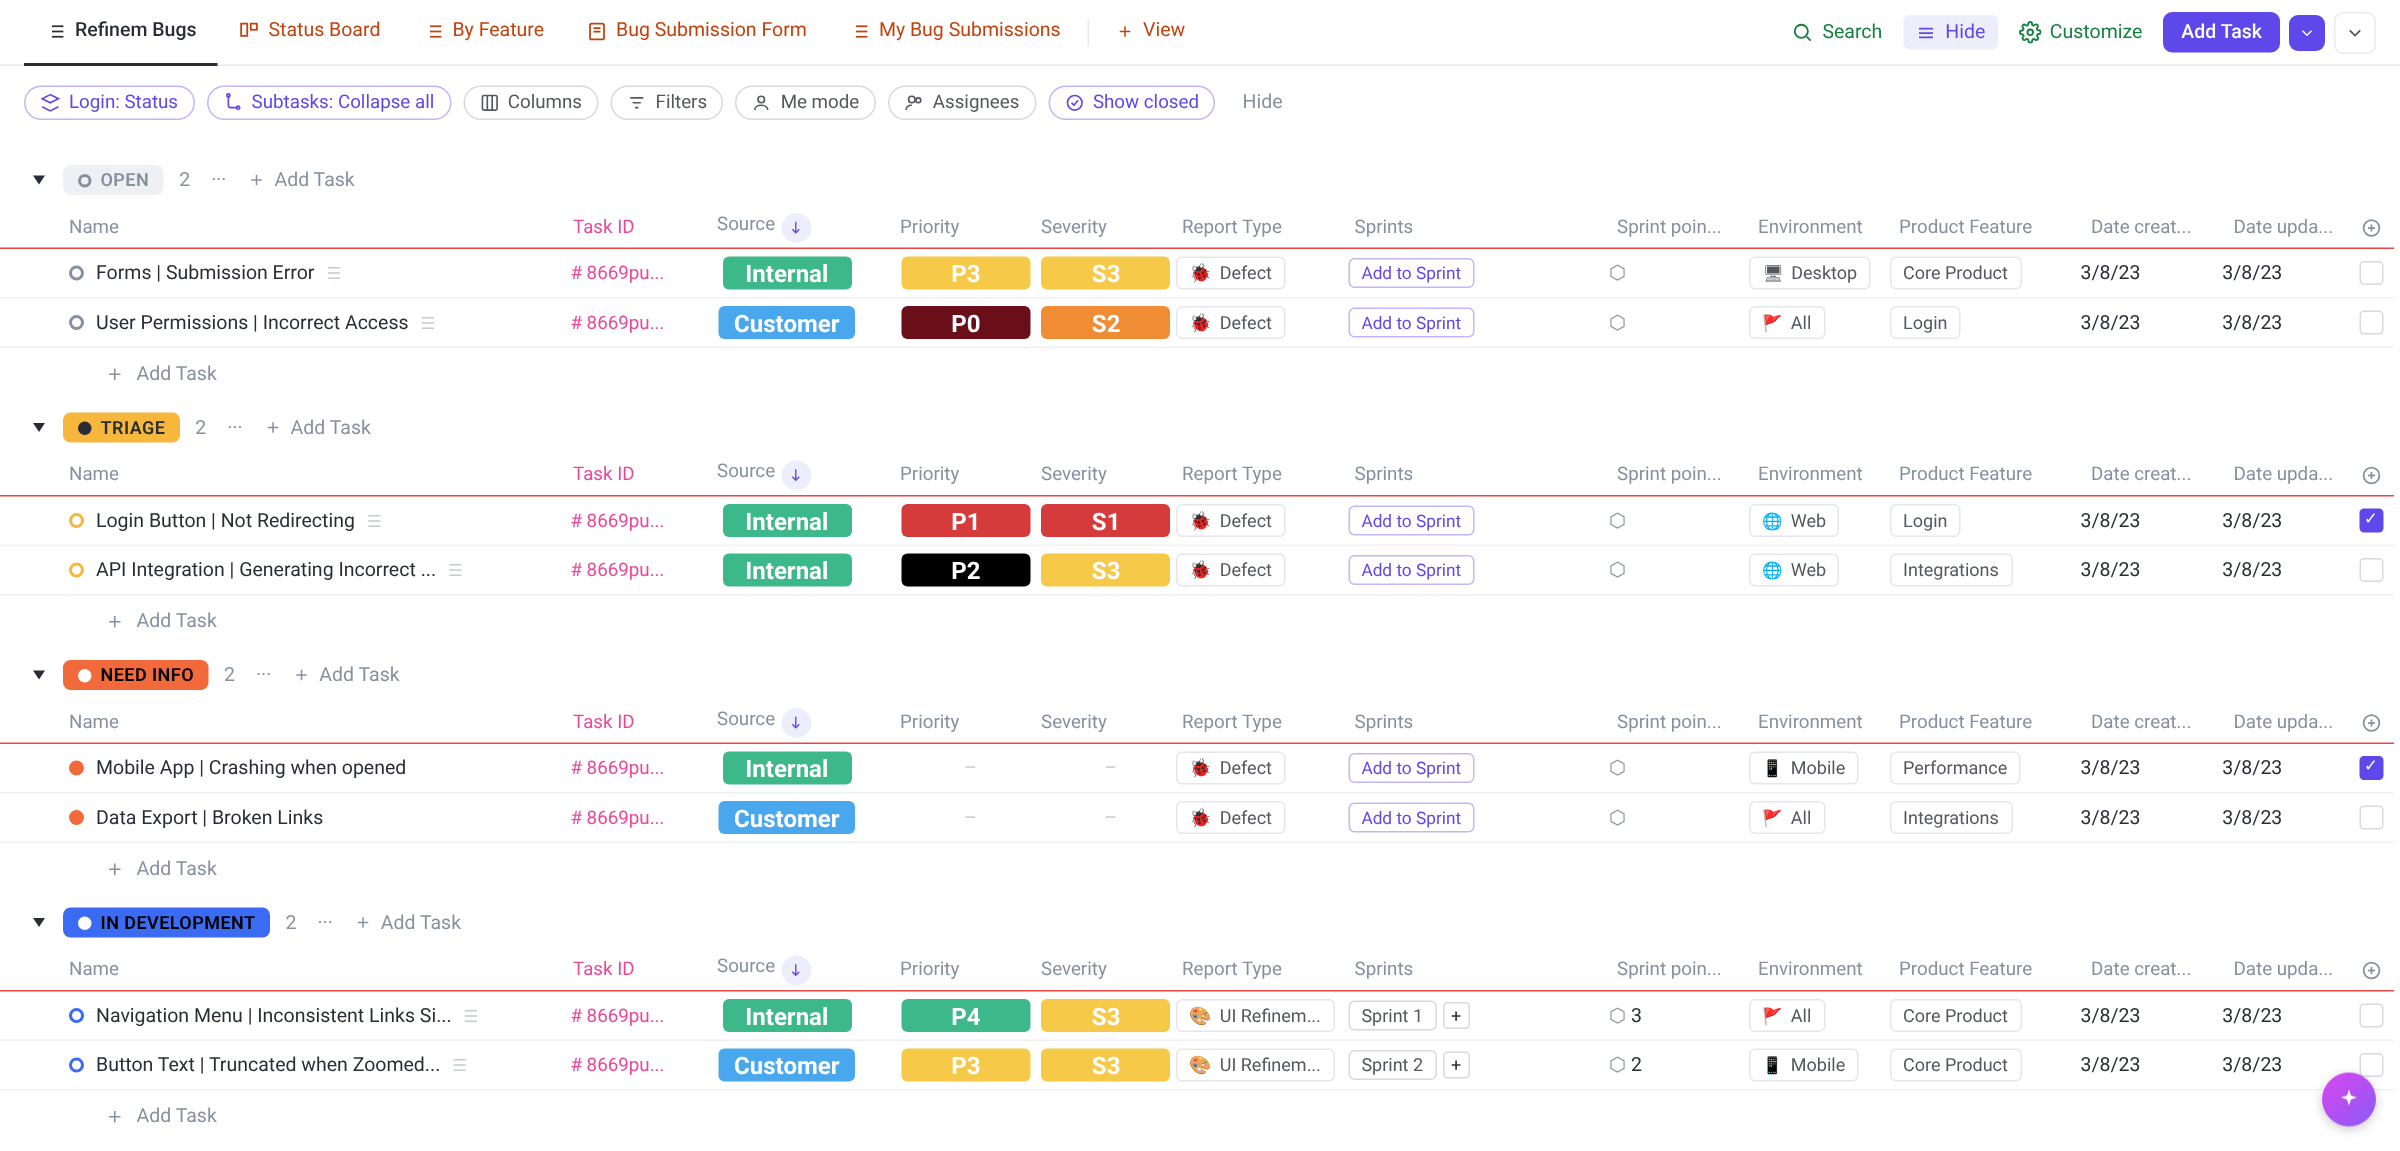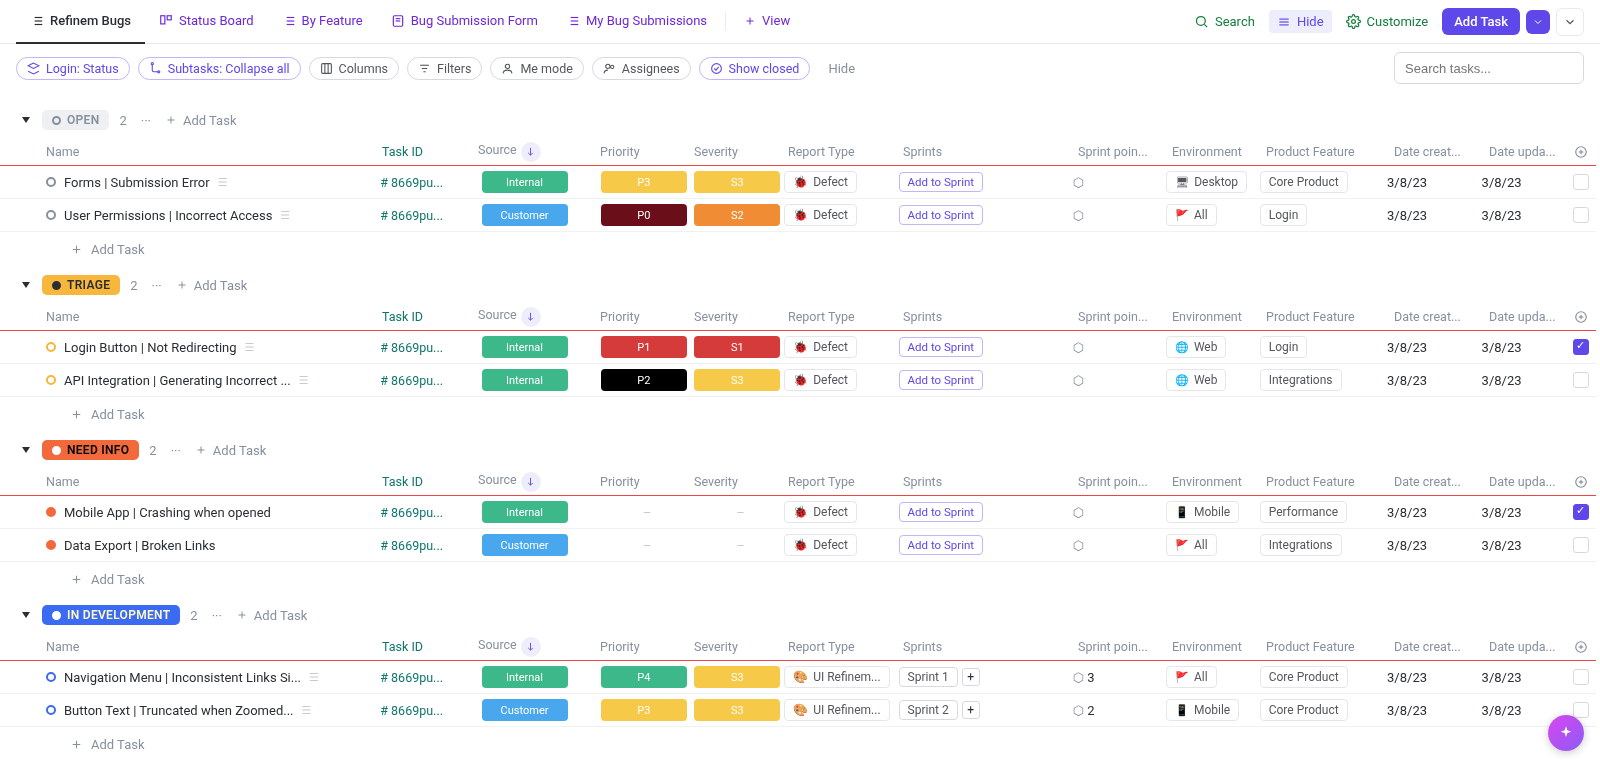--- a/index.html
+++ b/index.html
@@ -1,19 +1,19 @@
 <!DOCTYPE html>
 <html><head>
 <meta charset="utf-8">
 <style>
 *{box-sizing:border-box;margin:0;padding:0}
 body{font-family:-apple-system,BlinkMacSystemFont,"Segoe UI",Roboto,sans-serif;font-size:13px;color:#2a2e34;background:#fff;overflow-x:hidden}
 .topbar{height:44px;border-bottom:1px solid #e8eaed;display:flex;align-items:center;padding:0 16px;gap:0}
 .tabs{display:flex;align-items:center;height:100%}
-.tab{display:flex;align-items:center;gap:6px;padding:0 14px;height:44px;cursor:pointer;color:#6d28d9;border-bottom:2px solid transparent}
+.tab{display:flex;align-items:center;gap:6px;padding:0 14px;height:44px;cursor:pointer;color:#c2410c;border-bottom:2px solid transparent}
 .tab.active{color:#2a2e34;border-bottom:2px solid #2a2e34;font-weight:500}
 .tab-sep{height:18px;width:1px;background:#e8eaed;margin:0 4px}
 .top-actions{margin-left:auto;display:flex;align-items:center;gap:6px}
 .link-btn{display:flex;align-items:center;gap:6px;padding:4px 8px;cursor:pointer;color:#15803d;border-radius:4px}
 .link-btn.pill{background:#eeedfc;color:#5f48ea}
 .add-task-btn{background:#5f48ea;color:#fff;padding:6px 12px;border-radius:6px;cursor:pointer;display:flex;align-items:center;gap:4px;font-weight:500}
 .split-caret{background:#5f48ea;color:#fff;padding:6px 6px;border-radius:6px;cursor:pointer}
 .more-square{width:28px;height:28px;border:1px solid #e8eaed;border-radius:6px;display:flex;align-items:center;justify-content:center;cursor:pointer}
 
 .filterbar{height:48px;display:flex;align-items:center;padding:0 16px;gap:8px}
@@ -31,36 +31,36 @@
 .status-dot{width:9px;height:9px;border-radius:50%;border:2px solid currentColor;display:inline-block}
 .status-dot.filled{background:currentColor}
 .count{color:#87909e;font-size:13px}
 .dots{color:#87909e;cursor:pointer;padding:0 4px}
 .addtask-inline{display:flex;align-items:center;gap:6px;color:#87909e;cursor:pointer;font-size:13px}
 
 .colhdr{display:flex;align-items:center;height:28px;padding-left:46px;color:#87909e;font-size:12.5px;border-bottom:1px solid #ef4444}
 .row{display:flex;align-items:center;height:33px;border-bottom:1px solid #f0f1f3;padding-left:46px}
 .c-name{width:336px;display:flex;align-items:center;gap:8px;overflow:hidden}
 .c-name-text{white-space:nowrap;overflow:hidden;text-overflow:ellipsis}
-.c-taskid{width:96px;color:#0f766e;font-size:12.5px}
+.c-taskid{width:96px;color:#ec4899;font-size:12.5px}
 .c-source{width:98px;display:flex;justify-content:center}
 .c-sort{width:24px}
 .c-priority{width:94px;display:flex;justify-content:center}
 .c-severity{width:94px;display:flex;justify-content:center}
 .c-type{width:115px}
 .c-sprint{width:175px}
 .c-points{width:94px}
 .c-env{width:94px}
 .c-feature{width:128px}
 .c-date{width:95px}
 .c-date2{width:85px}
 .c-chk{width:30px;display:flex;justify-content:center}
 .c-plus{width:20px}
 
-.badge{display:inline-flex;align-items:center;justify-content:center;height:22px;padding:0 10px;border-radius:4px;color:#fff;font-size:11px;font-weight:400;min-width:86px}
+.badge{display:inline-flex;align-items:center;justify-content:center;height:22px;padding:0 10px;border-radius:4px;color:#fff;font-size:16px;font-weight:700;min-width:86px}
 .badge-sm{display:inline-flex;align-items:center;gap:5px;height:22px;padding:0 8px;border-radius:4px;border:1px solid #e4e6ea;font-size:12px;color:#54575d;background:#fff}
 .sprint-btn{display:inline-flex;align-items:center;height:20px;padding:0 8px;border-radius:4px;border:1px solid #c1b6f9;color:#5f48ea;font-size:11.5px;cursor:pointer}
 .sprint-pill{display:inline-flex;align-items:center;height:20px;padding:0 8px;border-radius:4px;border:1px solid #d6d9de;font-size:12px;cursor:pointer;color:#54575d}
 .plus-box{width:18px;height:18px;border:1px solid #d6d9de;border-radius:3px;display:inline-flex;align-items:center;justify-content:center;font-size:12px;margin-left:4px;cursor:pointer}
 .row-dot{width:10px;height:10px;border-radius:50%;display:inline-block;flex-shrink:0}
 .desc-icon{color:#c6cad2;font-size:11px}
 .sort-circ{width:20px;height:20px;border-radius:50%;background:#eeedfc;display:flex;align-items:center;justify-content:center;margin-left:4px}
 .sort-circ svg{stroke:#5f48ea}
 .addrow{display:flex;align-items:center;gap:8px;padding:10px 0 0 70px;color:#87909e;cursor:pointer}
 .points-icon{color:#87909e}
@@ -217,23 +217,20 @@
     <span>Assignees</span>
   </div>
   <div class="chip purple">
     <svg class="icon" width="13" height="13" viewBox="0 0 24 24" fill="none" stroke-width="2">
         <circle cx="12" cy="12" r="9"></circle>
         <polyline points="8 12 11 15 16 9"></polyline>
       </svg>
     <span>Show closed</span>
   </div>
   <span style="margin-left:10px;color:#87909e;cursor:pointer">Hide</span>
-  <div class="search-box">
-    <input placeholder="Search tasks..." style="">
-  </div>
 </div>
 
 <div class="content" id="content">
     <div class="group">
     <div class="group-hdr">
       <span class="caret">
           <svg width="12" height="12" viewBox="0 0 24 24" fill="currentColor" style="transform: rotate(90deg);">
             <polygon points="6 4 18 12 6 20"></polygon>
           </svg>
         </span>
@@ -557,21 +554,21 @@
       <span>Add Task</span>
     </div>
   </div>
     <div class="group">
     <div class="group-hdr">
       <span class="caret">
           <svg width="12" height="12" viewBox="0 0 24 24" fill="currentColor" style="transform: rotate(90deg);">
             <polygon points="6 4 18 12 6 20"></polygon>
           </svg>
         </span>
-      <span class="status-pill" style="background:#3b6bf2;color:#fef9c3">
+      <span class="status-pill" style="background:#3b6bf2;color:#000000">
         <span class="status-dot filled" style="color:#fff"></span>
         <span>IN DEVELOPMENT</span>
       </span>
       <span class="count">2</span>
       <span class="dots">···</span>
       <span class="addtask-inline"><svg width="12" height="12" viewBox="0 0 24 24" fill="none" stroke="currentColor" stroke-width="2">
             <line x1="12" y1="5" x2="12" y2="19"></line>
             <line x1="5" y1="12" x2="19" y2="12"></line>
           </svg>Add Task</span>
     </div>

